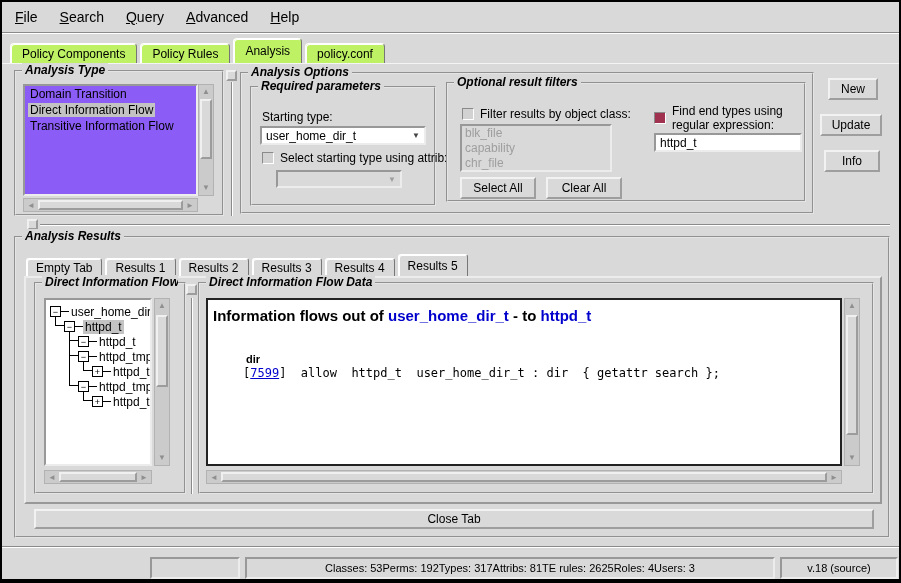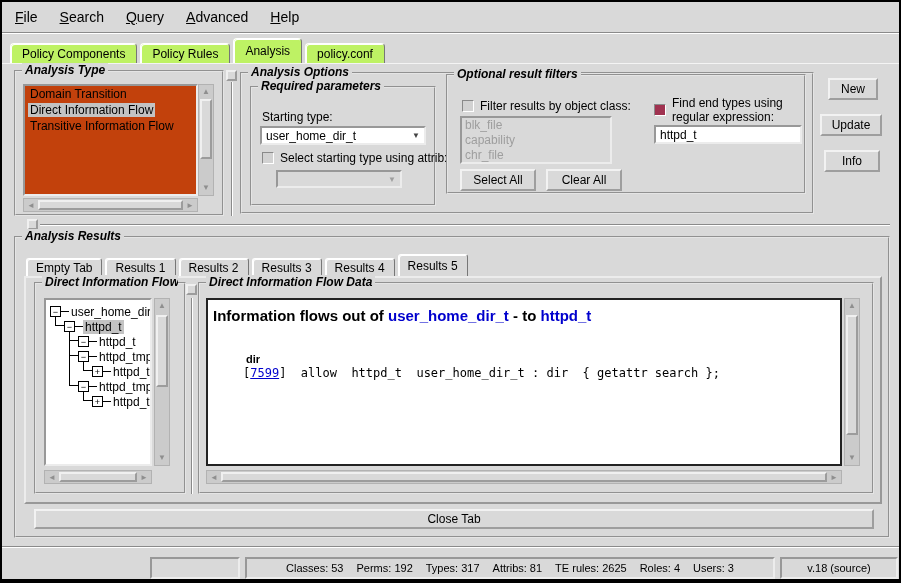--- a/index.html
+++ b/index.html
@@ -21,21 +21,21 @@
   .mtab { height:20px; margin-right:3px; padding:0 11px; display:flex; align-items:center; font-size:12px;
           background:#bef264; border:1px solid #777; border-bottom:none; border-top-color:#fff; border-left-color:#fff;
           border-radius:4px 4px 0 0; box-shadow:inset 1px 1px 0 #fff; white-space:nowrap; }
   .mtab.active { height:25px; position:relative; z-index:3; }
   .content-sep { position:absolute; top:61px; left:0; right:0; height:1px; background:#f4f4f4; }
 
   
   .group { position:absolute; border:2px groove #e5e5e5; }
   .gtitle { position:absolute; top:-9px; left:6px; background:#d9d9d9; padding:0 3px; font-size:12px; font-weight:bold; font-style:italic; white-space:nowrap; overflow:hidden; }
 
-  .sunken-white { background:#c2410c; border:2px inset #ececec; }
+  .sunken-white { background:#8b5cf6; border:2px inset #ececec; }
   .sunken-gray  { background:#d9d9d9; border:2px inset #ececec; }
   .btn { position:absolute; background:#d9d9d9; border:2px outset #f2f2f2; font-size:12px; display:flex; align-items:center; justify-content:center; cursor:default; white-space:nowrap; }
 
   .list-item { font-size:12px; line-height:16px; padding-left:3px; white-space:nowrap; }
   .list-item span { padding:0 2px; }
   .sel { background:#c3c3c3; }
   .disabled-item { color:#9e9e9e; font-size:12px; line-height:15px; padding-left:3px; white-space:nowrap; }
 
   
   .sbv, .sbh { position:absolute; background:#cbcbcb; border:1px solid #b2b2b2; }
@@ -83,21 +83,21 @@
   .blue { color:#0000cd; }
   .objline { position:absolute; left:5px; top:38px; font-size:11px; font-weight:bold; white-space:nowrap; }
   .objline .flow { font-size:15px; color:#0000cd; }
   .dirline { position:absolute; left:38px; top:53px; font-size:11px; font-weight:bold; }
   .ruleline { position:absolute; left:35px; top:66px; font-family:"DejaVu Sans Mono","Liberation Mono",monospace; font-size:12px; white-space:pre; }
   .rlink { color:#0000cd; text-decoration:underline; cursor:pointer; }
 
   
   .status-sep { position:absolute; left:0; right:0; top:544px; height:2px; border-top:1px solid #8a8a8a; border-bottom:1px solid #fff; }
   .panel { position:absolute; border:2px inset #ececec; background:#d9d9d9; display:flex; align-items:center; justify-content:center; font-size:11px; }
-  .stats-panel { gap:13px; }
+  .stats-panel { }
   .lbl { white-space:nowrap; }
 </style>
 </head>
 <body>
 
 <div class="window">
 
   <div class="menubar">
     <span class="mitem"><u>F</u>ile</span>
     <span class="mitem"><u>S</u>earch</span>
@@ -147,21 +147,21 @@
         <span>user_home_dir_t</span>
         <span class="carrow">▼</span>
       </div>
       <div class="cb" style="left:10px; top:64px;"></div>
       <span class="abs lbl" style="left:28px; top:63px; font-size:12px;">Select starting type using attrib:</span>
       <div class="combo disabled" style="left:24px; top:82px; width:126px; height:18px;">
         <span class="carrow" style="color:#9e9e9e;">▼</span>
       </div>
     </div>
 
-    <div class="group" style="left:204px; top:0; width:360px; height:120px;">
+    <div class="group" style="left:204px; top:8px; width:360px; height:120px;">
       <div class="gtitle">Optional result filters</div>
       <div class="cb" style="left:14px; top:24px;"></div>
       <span class="abs lbl" style="left:32px; top:23px; font-size:12px;">Filter results by object class:</span>
       <div class="sunken-gray abs" style="left:12px; top:40px; width:152px; height:48px;">
         <div class="disabled-item">blk_file</div>
         <div class="disabled-item">capability</div>
         <div class="disabled-item">chr_file</div>
       </div>
       <div class="btn" style="left:12px; top:93px; width:76px; height:22px;">Select All</div>
       <div class="btn" style="left:98px; top:93px; width:76px; height:22px;">Clear All</div>

